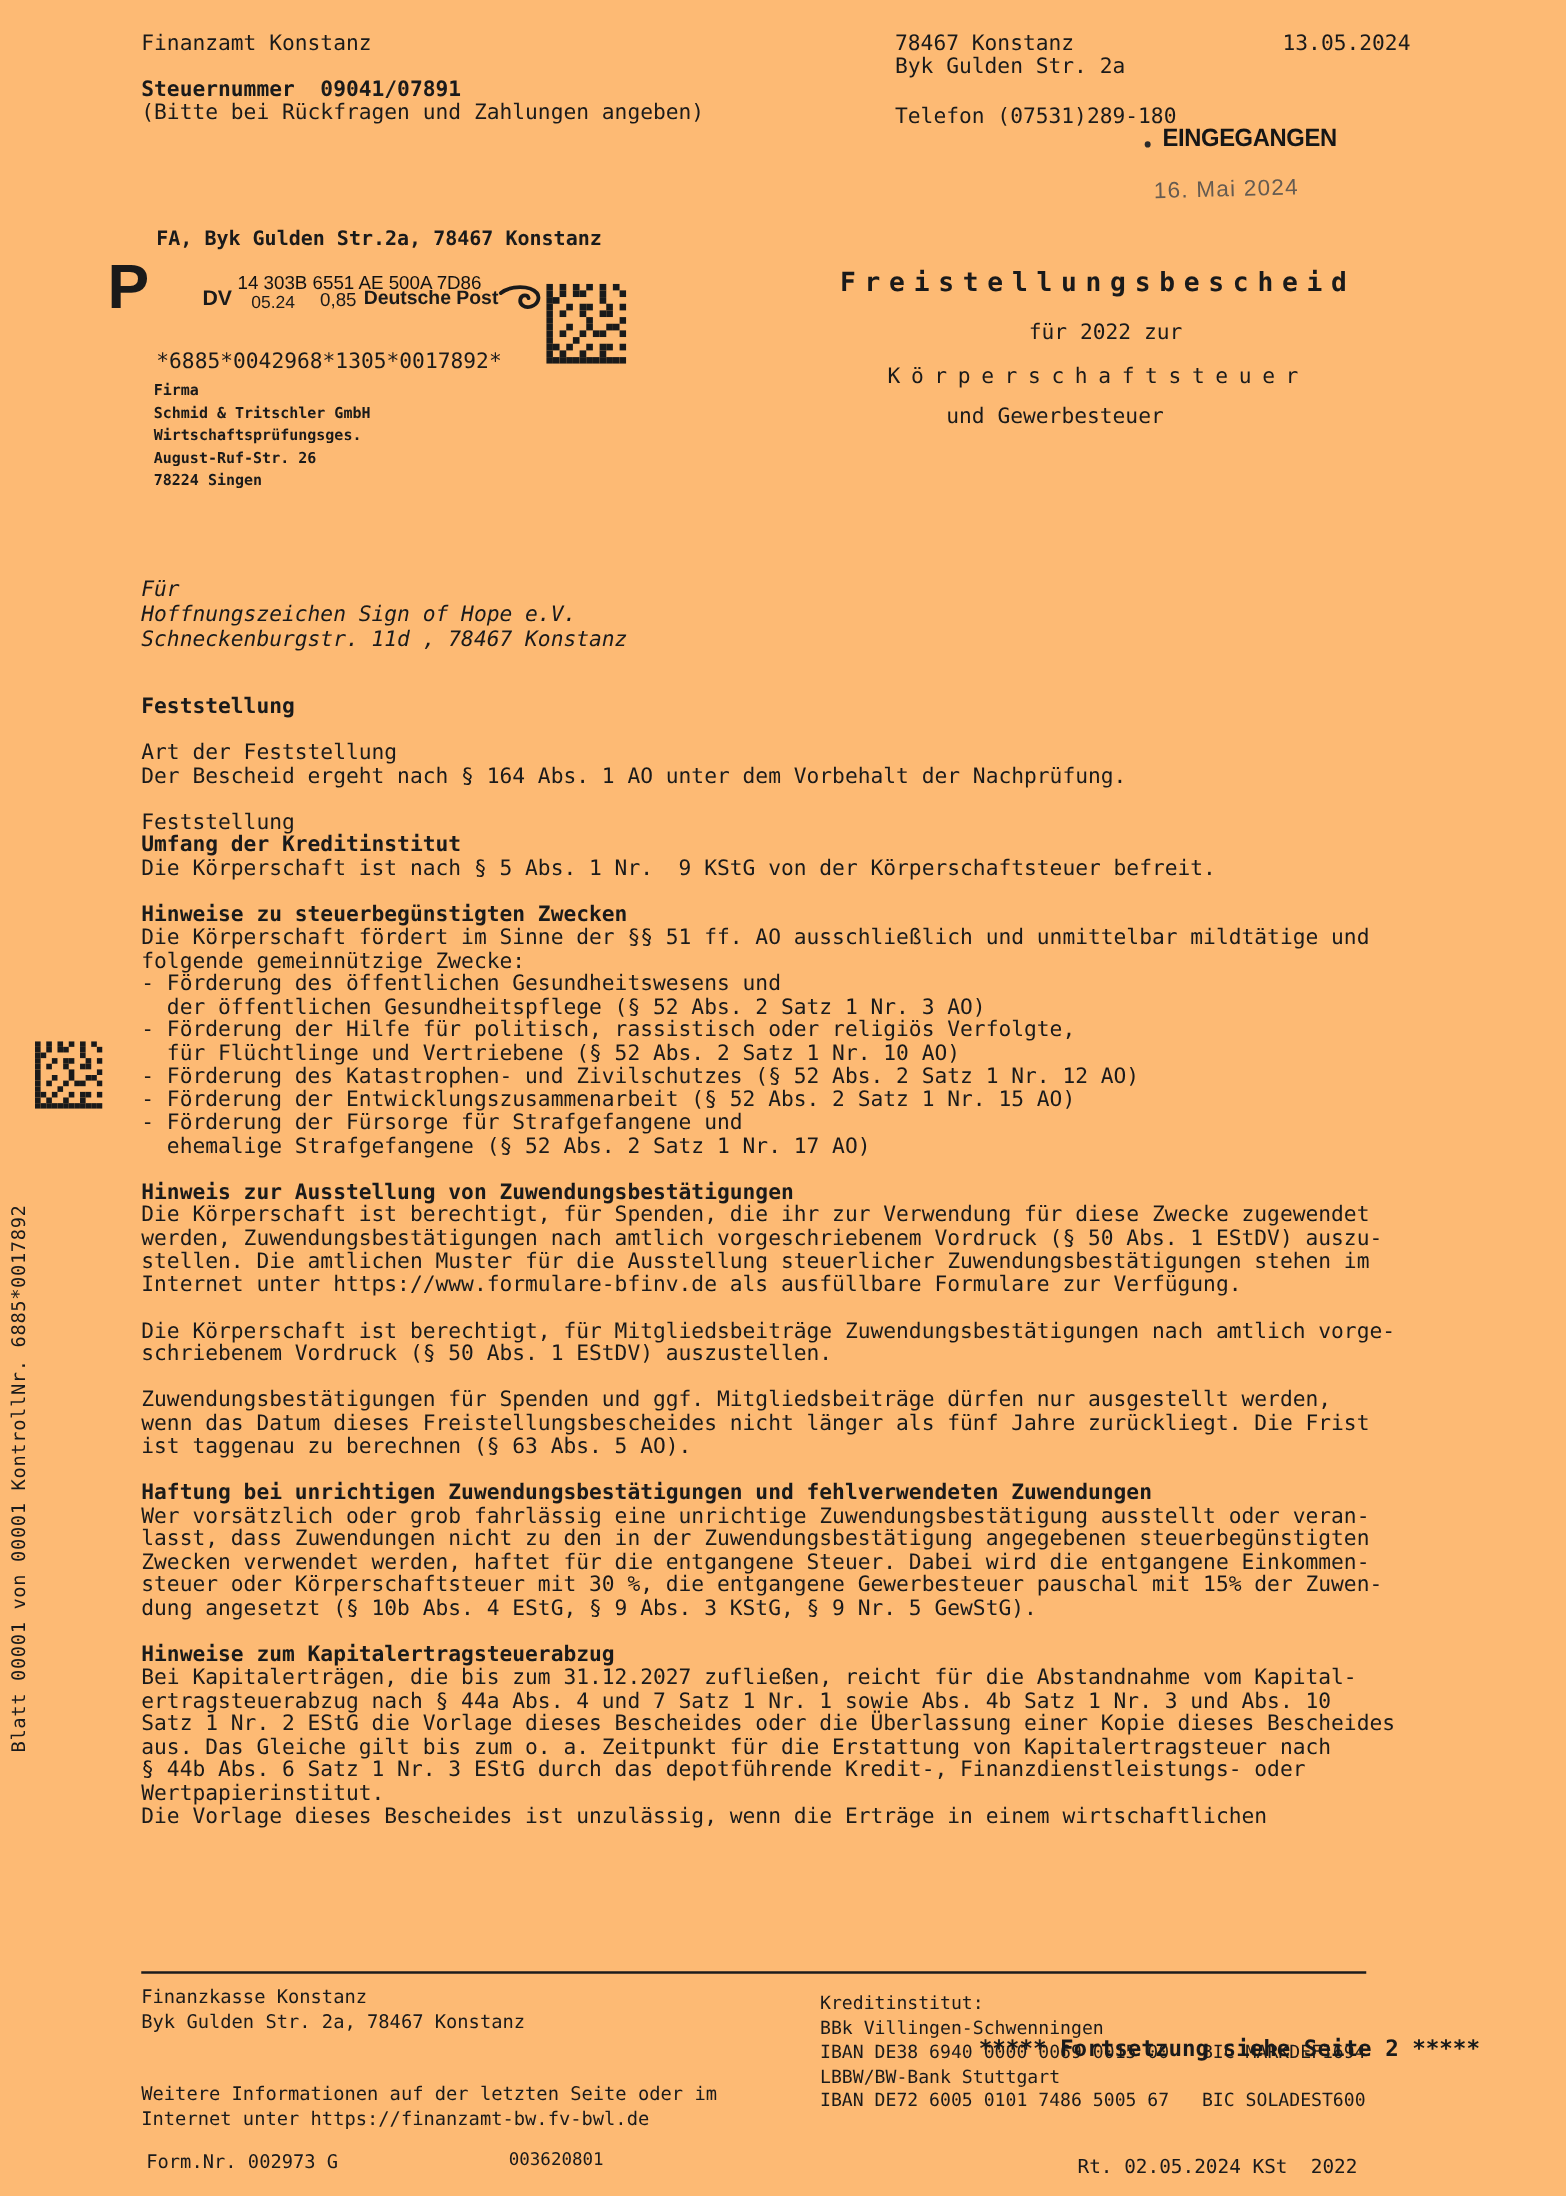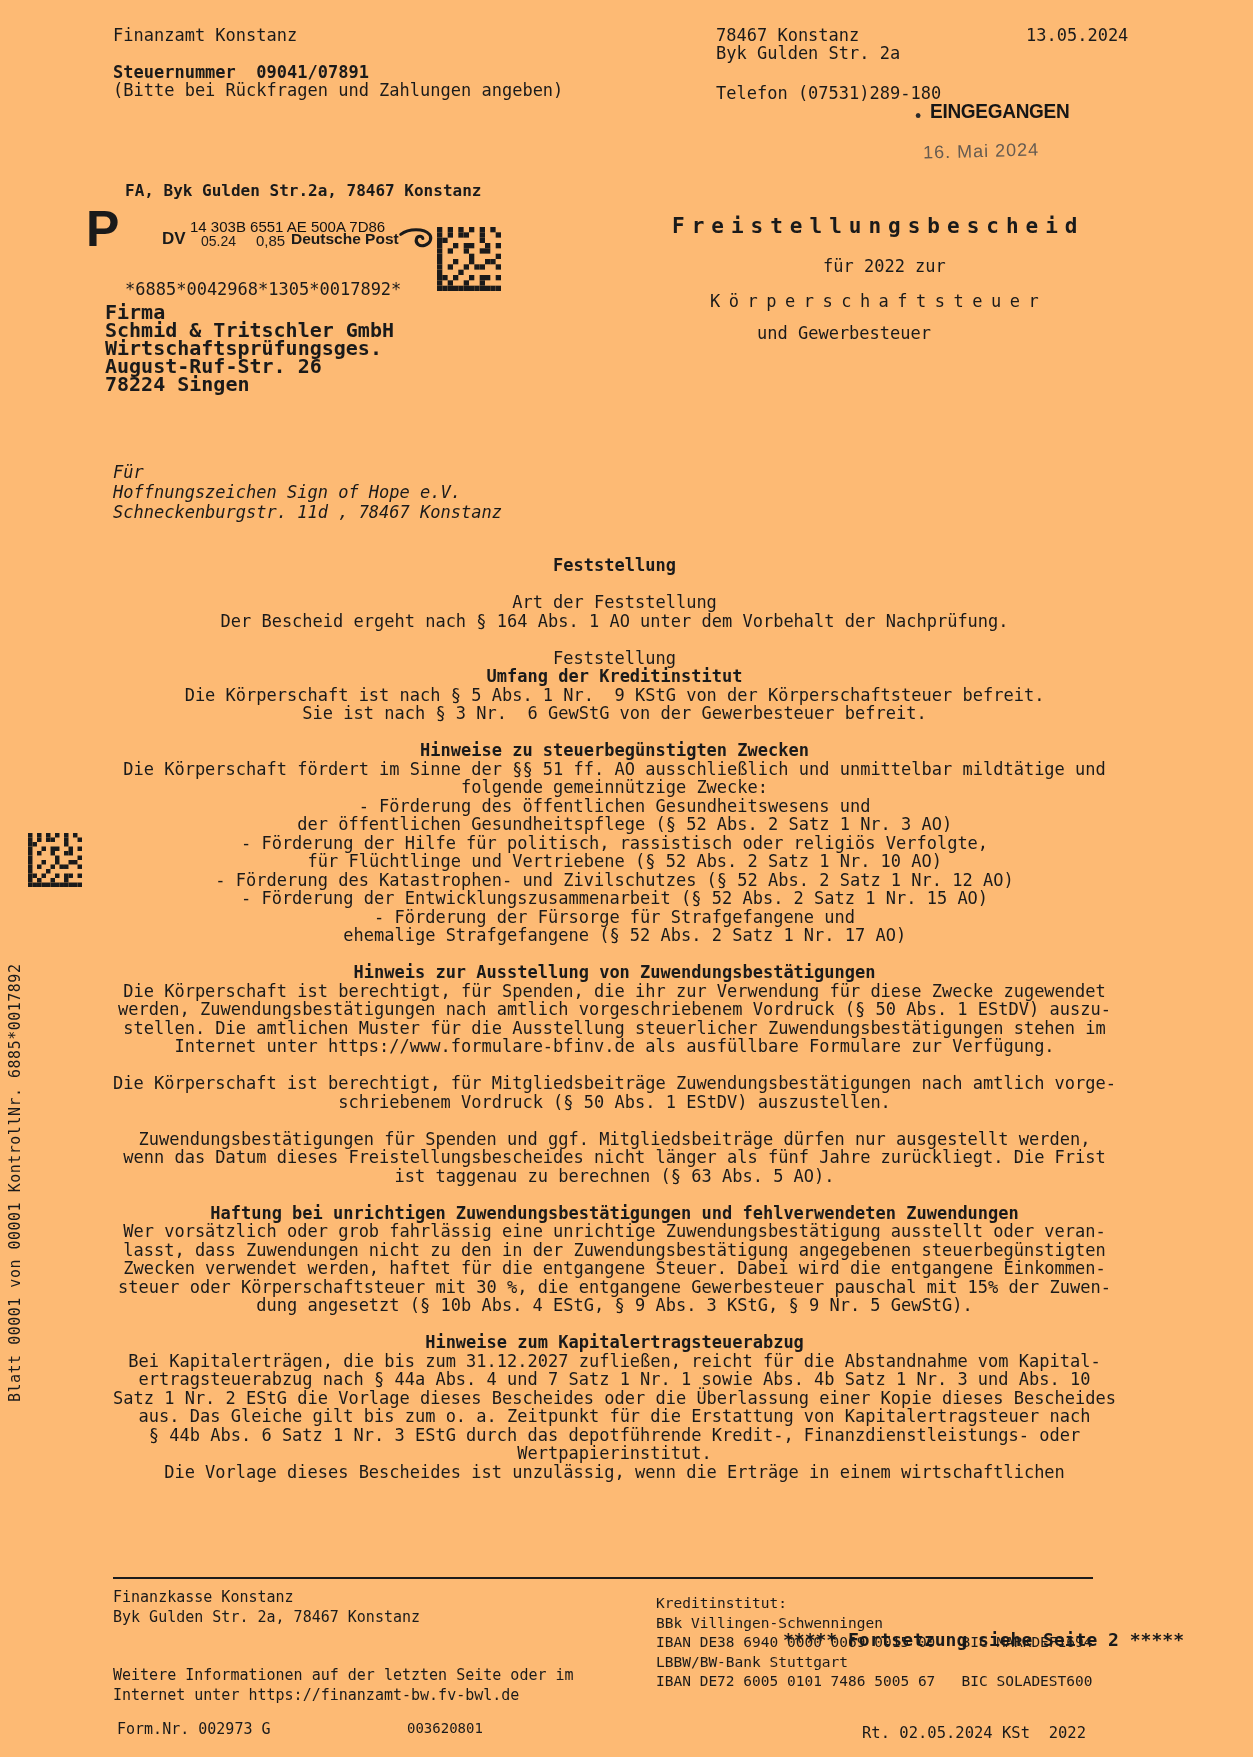--- a/index.html
+++ b/index.html
@@ -36,40 +36,40 @@
   .senderline { left:125px; top:181px; font-size:16px; }
   .pmark   { left:86px;  top:204px; font-size:50px; font-weight:bold; line-height:1; }
   .serial  { left:190px; top:218px; font-size:15px; color:#111; }
   .dv      { left:162px; top:229px; font-size:17px; font-weight:bold; }
   .dvp     { left:201px; top:233px; font-size:14px; }
   .postage { left:256px; top:232px; font-size:15px; }
   .carrier { left:291px; top:230px; font-size:15.5px; font-weight:bold; }
   .horn    { left:398px; top:226px; width:36px; height:24px; }
   .dm1     { left:437px; top:227px; width:64px; height:64px; }
   .routing { left:125px; top:279px; font-size:17px; }
-  .recipient { left:105px; top:303px; font-size:20px; font-weight:bold; }
+  .recipient { left:123px; top:303px; font-size:12px; font-weight:bold; }
   .recipient .rl { height:18px; line-height:18px; }
 
   
   .title-main { left:672px; top:214px; font-size:21px; font-weight:bold; letter-spacing:7px;text-align:right; }
   .title-sub1 { left:823px; top:256px; font-size:17px; }
   .title-sub2 { left:710px; top:291px; font-size:17px; letter-spacing:8.5px; }
   .title-sub3 { left:757px; top:323px; font-size:17px; }
 
   
   .beneficiary { left:113px; top:462px; font-size:17px;font-style:italic; }
   .beneficiary .rl { height:20px; line-height:20px; }
 
   
   .dm2   { left:28px; top:833px; width:54px; height:54px; }
   .vtext { left:6px; top:1402px; transform:rotate(-90deg); transform-origin:0 0;
            font-size:15px; letter-spacing:.5px; white-space:nowrap; }
 
   
-  .docbody { left:113px; top:556px; font-size:17px;text-align:center; }
+  .docbody { left:113px; top:556px; font-size:17px; }
   .docbody .rl { height:18.5px; line-height:18.5px; }
 
   
   .contnote { left:735px; top:1629px; font-size:18px; font-weight:bold;margin-left:48px; }
   .rule { left:113px; top:1577px; width:980px; height:2px; background:#1c1c1c; }
   .fleft  { left:113px; top:1588px; font-size:15px; }
   .fleft .rl  { height:19.5px; line-height:19.5px; }
   .fright { left:656px; top:1594px; font-size:14.5px; }
   .fright .rl { height:19.5px; line-height:19.5px; }
   .formnr { left:117px; top:1720px; font-size:15px; }
@@ -263,21 +263,20 @@
 
   <div class="abs docbody">
       <div class="rl b">Feststellung</div>
       <div class="rl">&nbsp;</div>
       <div class="rl">Art der Feststellung</div>
       <div class="rl">Der Bescheid ergeht nach § 164 Abs. 1 AO unter dem Vorbehalt der Nachprüfung.</div>
       <div class="rl">&nbsp;</div>
       <div class="rl">Feststellung</div>
       <div class="rl b">Umfang der Kreditinstitut</div>
       <div class="rl">Die Körperschaft ist nach § 5 Abs. 1 Nr.  9 KStG von der Körperschaftsteuer befreit.</div>
-      <div class="rl">Sie ist nach § 3 Nr.  6 GewStG von der Gewerbesteuer befreit.</div>
       <div class="rl">&nbsp;</div>
       <div class="rl b">Hinweise zu steuerbegünstigten Zwecken</div>
       <div class="rl">Die Körperschaft fördert im Sinne der §§ 51 ff. AO ausschließlich und unmittelbar mildtätige und</div>
       <div class="rl">folgende gemeinnützige Zwecke:</div>
       <div class="rl">- Förderung des öffentlichen Gesundheitswesens und</div>
       <div class="rl">  der öffentlichen Gesundheitspflege (§ 52 Abs. 2 Satz 1 Nr. 3 AO)</div>
       <div class="rl">- Förderung der Hilfe für politisch, rassistisch oder religiös Verfolgte,</div>
       <div class="rl">  für Flüchtlinge und Vertriebene (§ 52 Abs. 2 Satz 1 Nr. 10 AO)</div>
       <div class="rl">- Förderung des Katastrophen- und Zivilschutzes (§ 52 Abs. 2 Satz 1 Nr. 12 AO)</div>
       <div class="rl">- Förderung der Entwicklungszusammenarbeit (§ 52 Abs. 2 Satz 1 Nr. 15 AO)</div>

